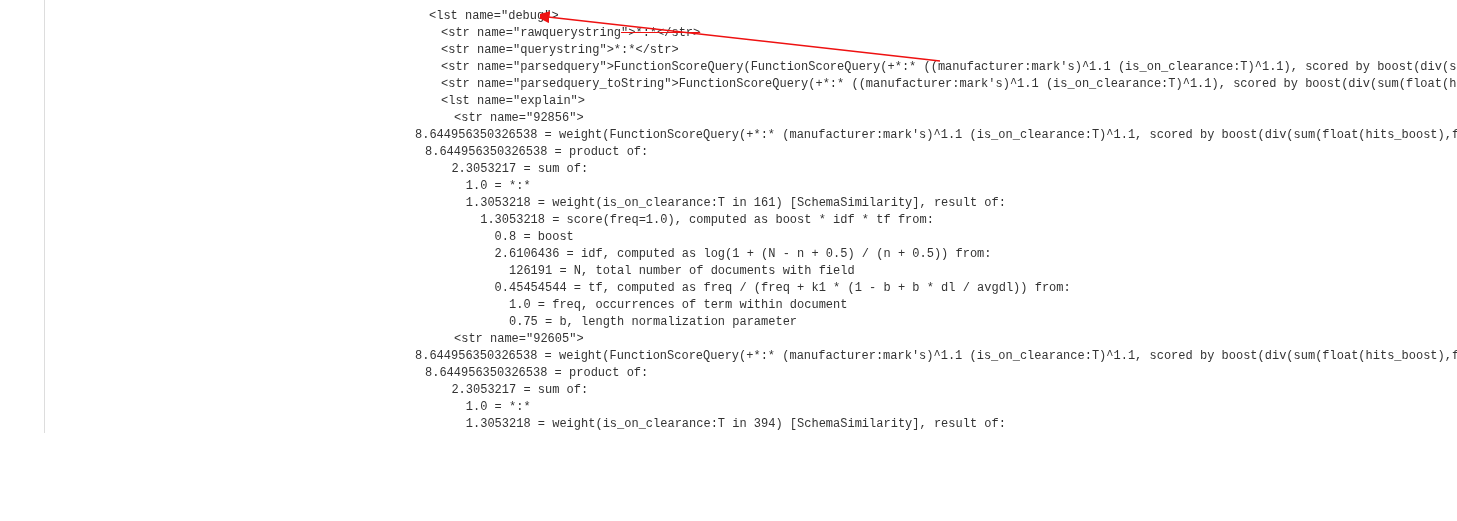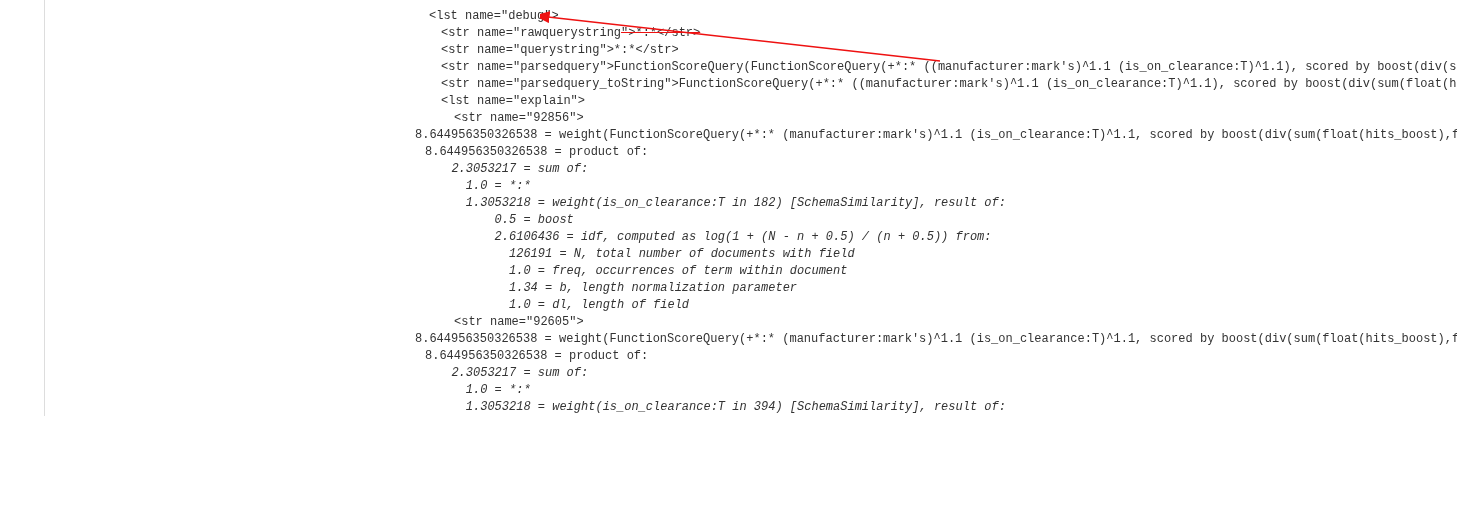--- a/index.html
+++ b/index.html
@@ -24,21 +24,21 @@
     }
     .line {
       line-height: 17px;
       white-space: pre;
     }
     .indent-0 { padding-left: 336px; }
     .indent-1 { padding-left: 348px; }
     .indent-2 { padding-left: 361px; }
     .indent-x1 { padding-left: 322px; }
     .indent-x2 { padding-left: 332px; }
-    .indent-x3 { padding-left: 344px; font-style: italic; }
+    .indent-x3 { padding-left: 344px; }
     .arrow-svg {
       position: absolute;
       top: 11px;
       left: 540px;
       pointer-events: none;
     }
     .strike {
       text-decoration: line-through;
       text-decoration-color: #e11;
     }
@@ -51,27 +51,28 @@
     <div class="line indent-1">&lt;str name="rawquerystring<span class="strike">"&gt;*:*&lt;/str&gt;</span></div>
     <div class="line indent-1">&lt;str name="querystring"&gt;*:*&lt;/str&gt;</div>
     <div class="line indent-1">&lt;str name="parsedquery"&gt;FunctionScoreQuery(FunctionScoreQuery(+*:* ((manufacturer:mark's)^1.1 (is_on_clearance:T)^1.1), scored by boost(div(sum(float(hits_boost),float(velocity_b</div>
     <div class="line indent-1">&lt;str name="parsedquery_toString"&gt;FunctionScoreQuery(+*:* ((manufacturer:mark's)^1.1 (is_on_clearance:T)^1.1), scored by boost(div(sum(float(hits_boost),float(velocity_boost),floa</div>
     <div class="line indent-1">&lt;lst name="explain"&gt;</div>
     <div class="line indent-2">&lt;str name="92856"&gt;</div>
     <div class="line indent-x1">8.644956350326538 = weight(FunctionScoreQuery(+*:* (manufacturer:mark's)^1.1 (is_on_clearance:T)^1.1, scored by boost(div(sum(float(hits_boost),float(velocity_boost),float(ga_produ</div>
     <div class="line indent-x2">8.644956350326538 = product of:</div>
     <div class="line indent-x3">  2.3053217 = sum of:</div>
     <div class="line indent-x3">    1.0 = *:*</div>
-    <div class="line indent-x3">    1.3053218 = weight(is_on_clearance:T in 182) [SchemaSimilarity], result of:</div>
-    <div class="line indent-x3">        0.5 = boost</div>
+    <div class="line indent-x3">    1.3053218 = weight(is_on_clearance:T in 161) [SchemaSimilarity], result of:</div>
+    <div class="line indent-x3">      1.3053218 = score(freq=1.0), computed as boost * idf * tf from:</div>
+    <div class="line indent-x3">        0.8 = boost</div>
     <div class="line indent-x3">        2.6106436 = idf, computed as log(1 + (N - n + 0.5) / (n + 0.5)) from:</div>
     <div class="line indent-x3">          126191 = N, total number of documents with field</div>
+    <div class="line indent-x3">        0.45454544 = tf, computed as freq / (freq + k1 * (1 - b + b * dl / avgdl)) from:</div>
     <div class="line indent-x3">          1.0 = freq, occurrences of term within document</div>
-    <div class="line indent-x3">          1.34 = b, length normalization parameter</div>
-    <div class="line indent-x3">          1.0 = dl, length of field</div>
+    <div class="line indent-x3">          0.75 = b, length normalization parameter</div>
     <div class="line indent-2">&lt;str name="92605"&gt;</div>
     <div class="line indent-x1">8.644956350326538 = weight(FunctionScoreQuery(+*:* (manufacturer:mark's)^1.1 (is_on_clearance:T)^1.1, scored by boost(div(sum(float(hits_boost),float(velocity_boost),float(ga_produ</div>
     <div class="line indent-x2">8.644956350326538 = product of:</div>
     <div class="line indent-x3">  2.3053217 = sum of:</div>
     <div class="line indent-x3">    1.0 = *:*</div>
     <div class="line indent-x3">    1.3053218 = weight(is_on_clearance:T in 394) [SchemaSimilarity], result of:</div>
   </div>
 
 <svg class="arrow-svg" width="420" height="60">
   <defs>

